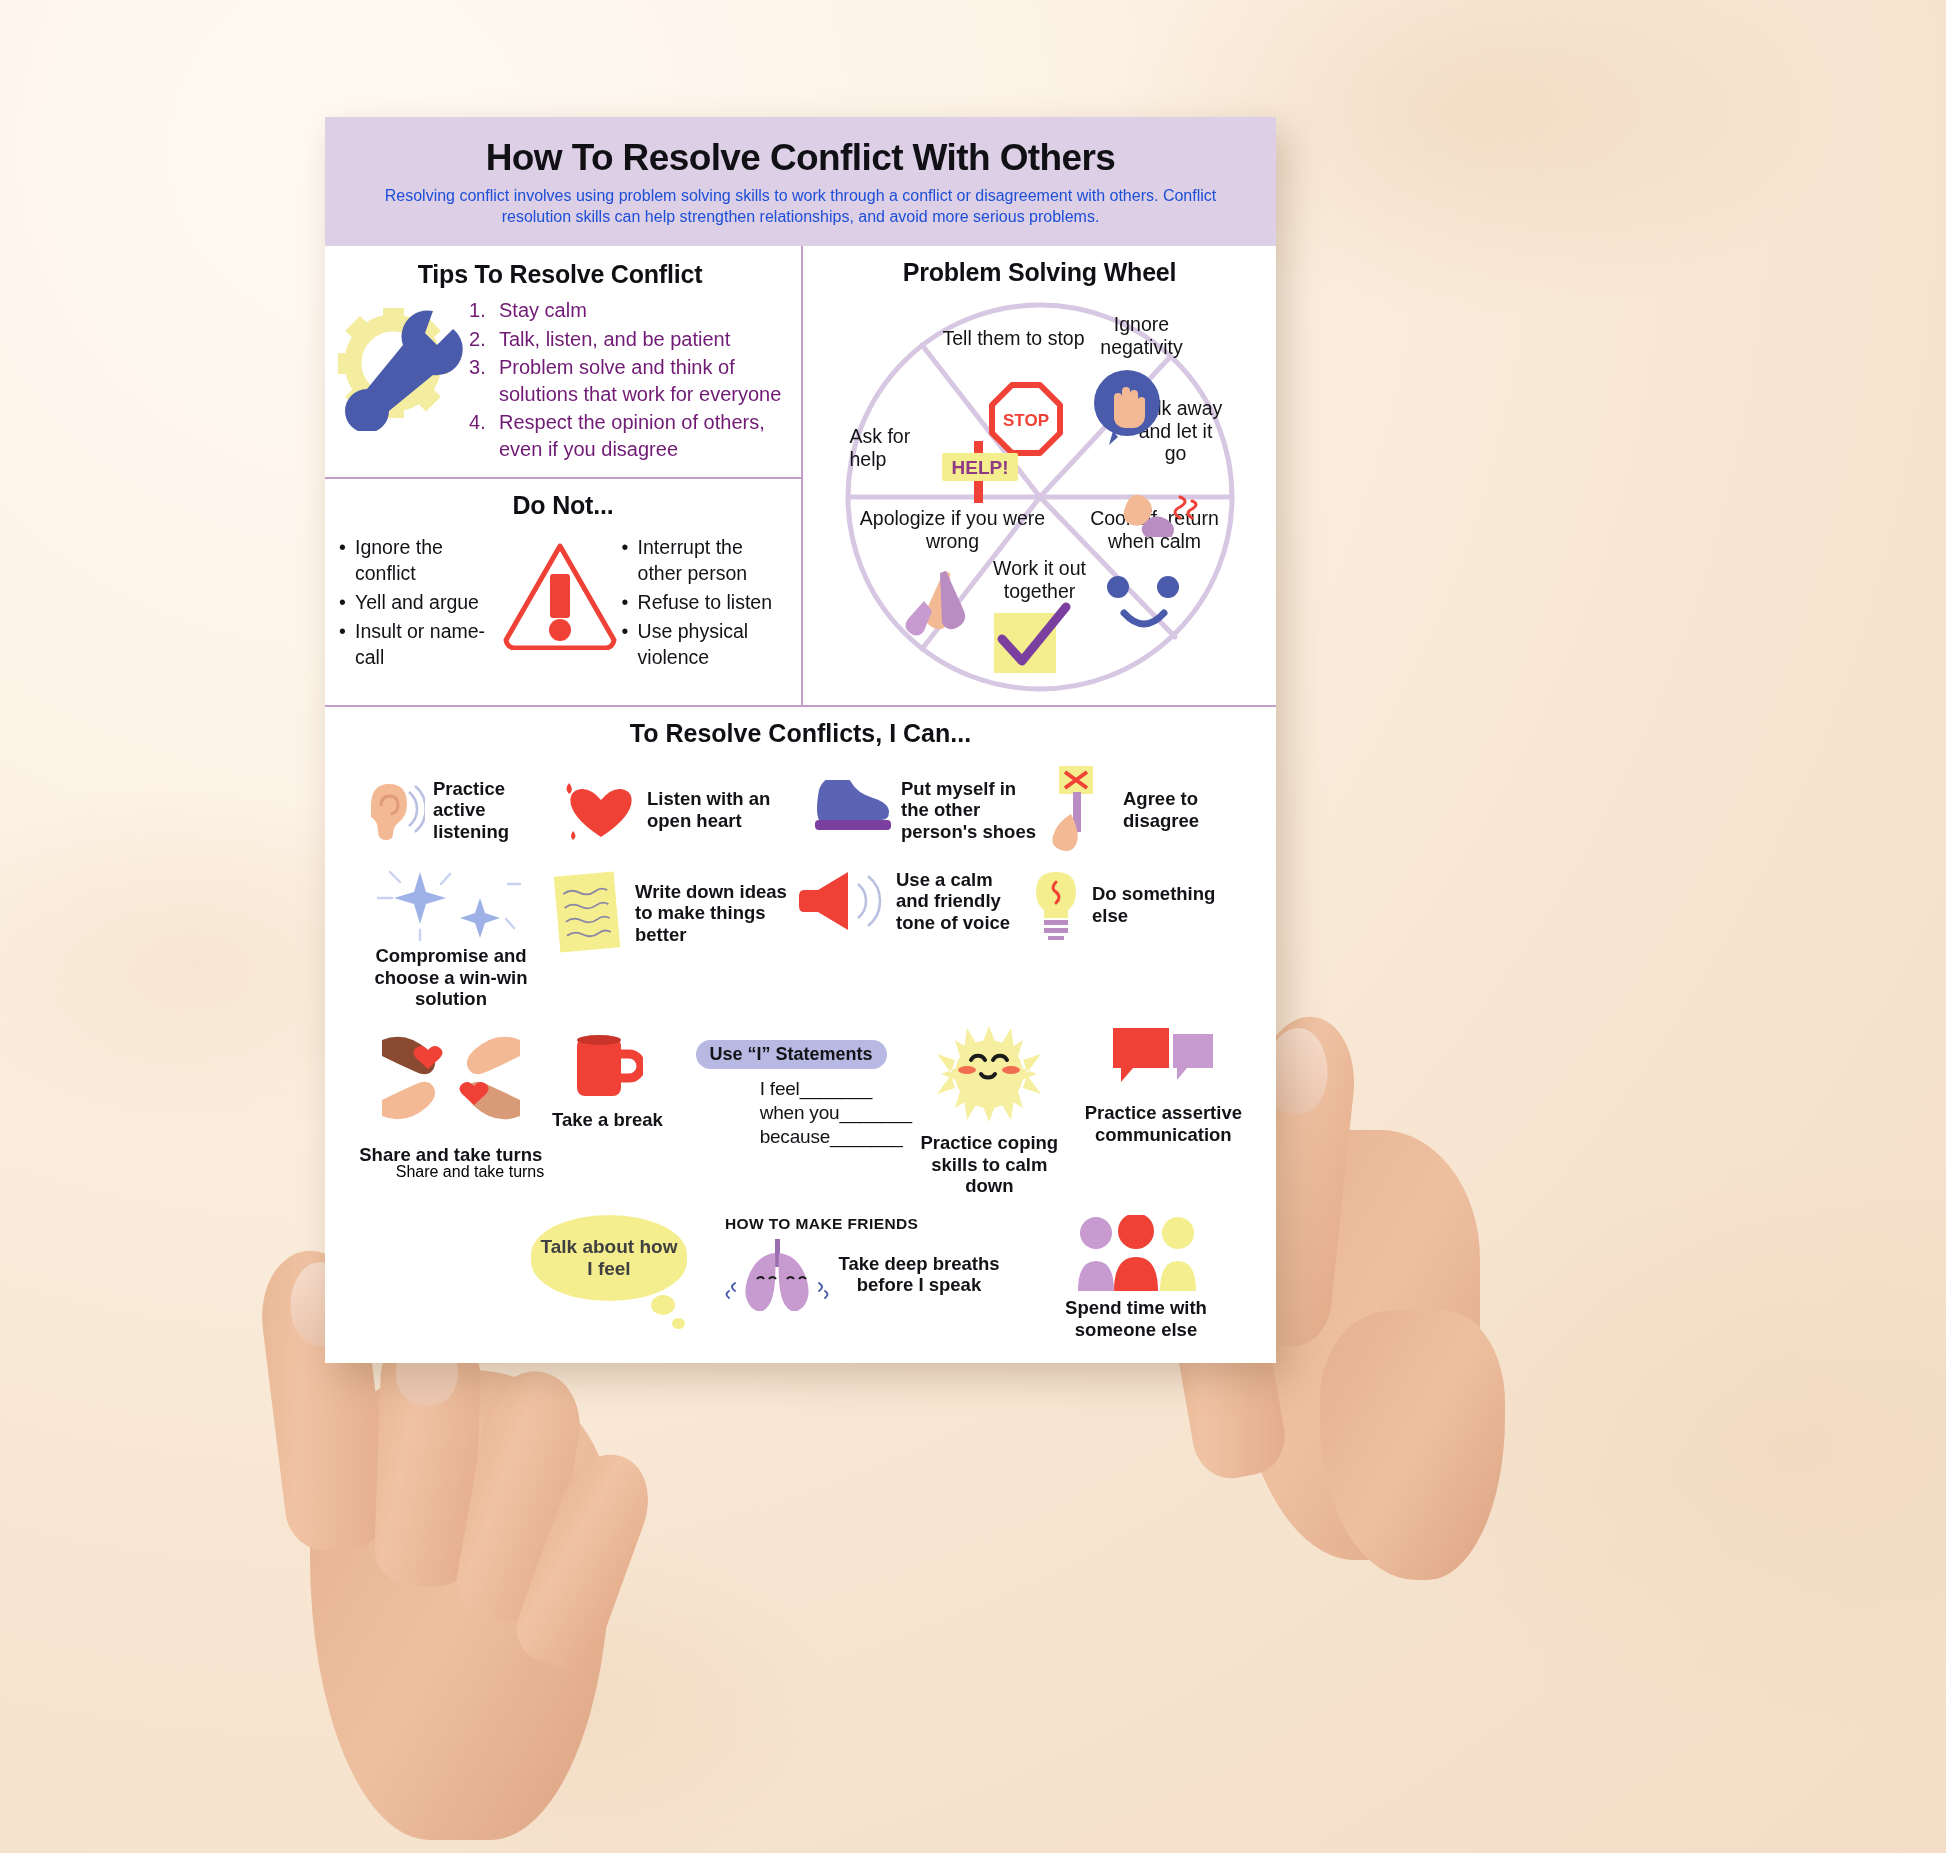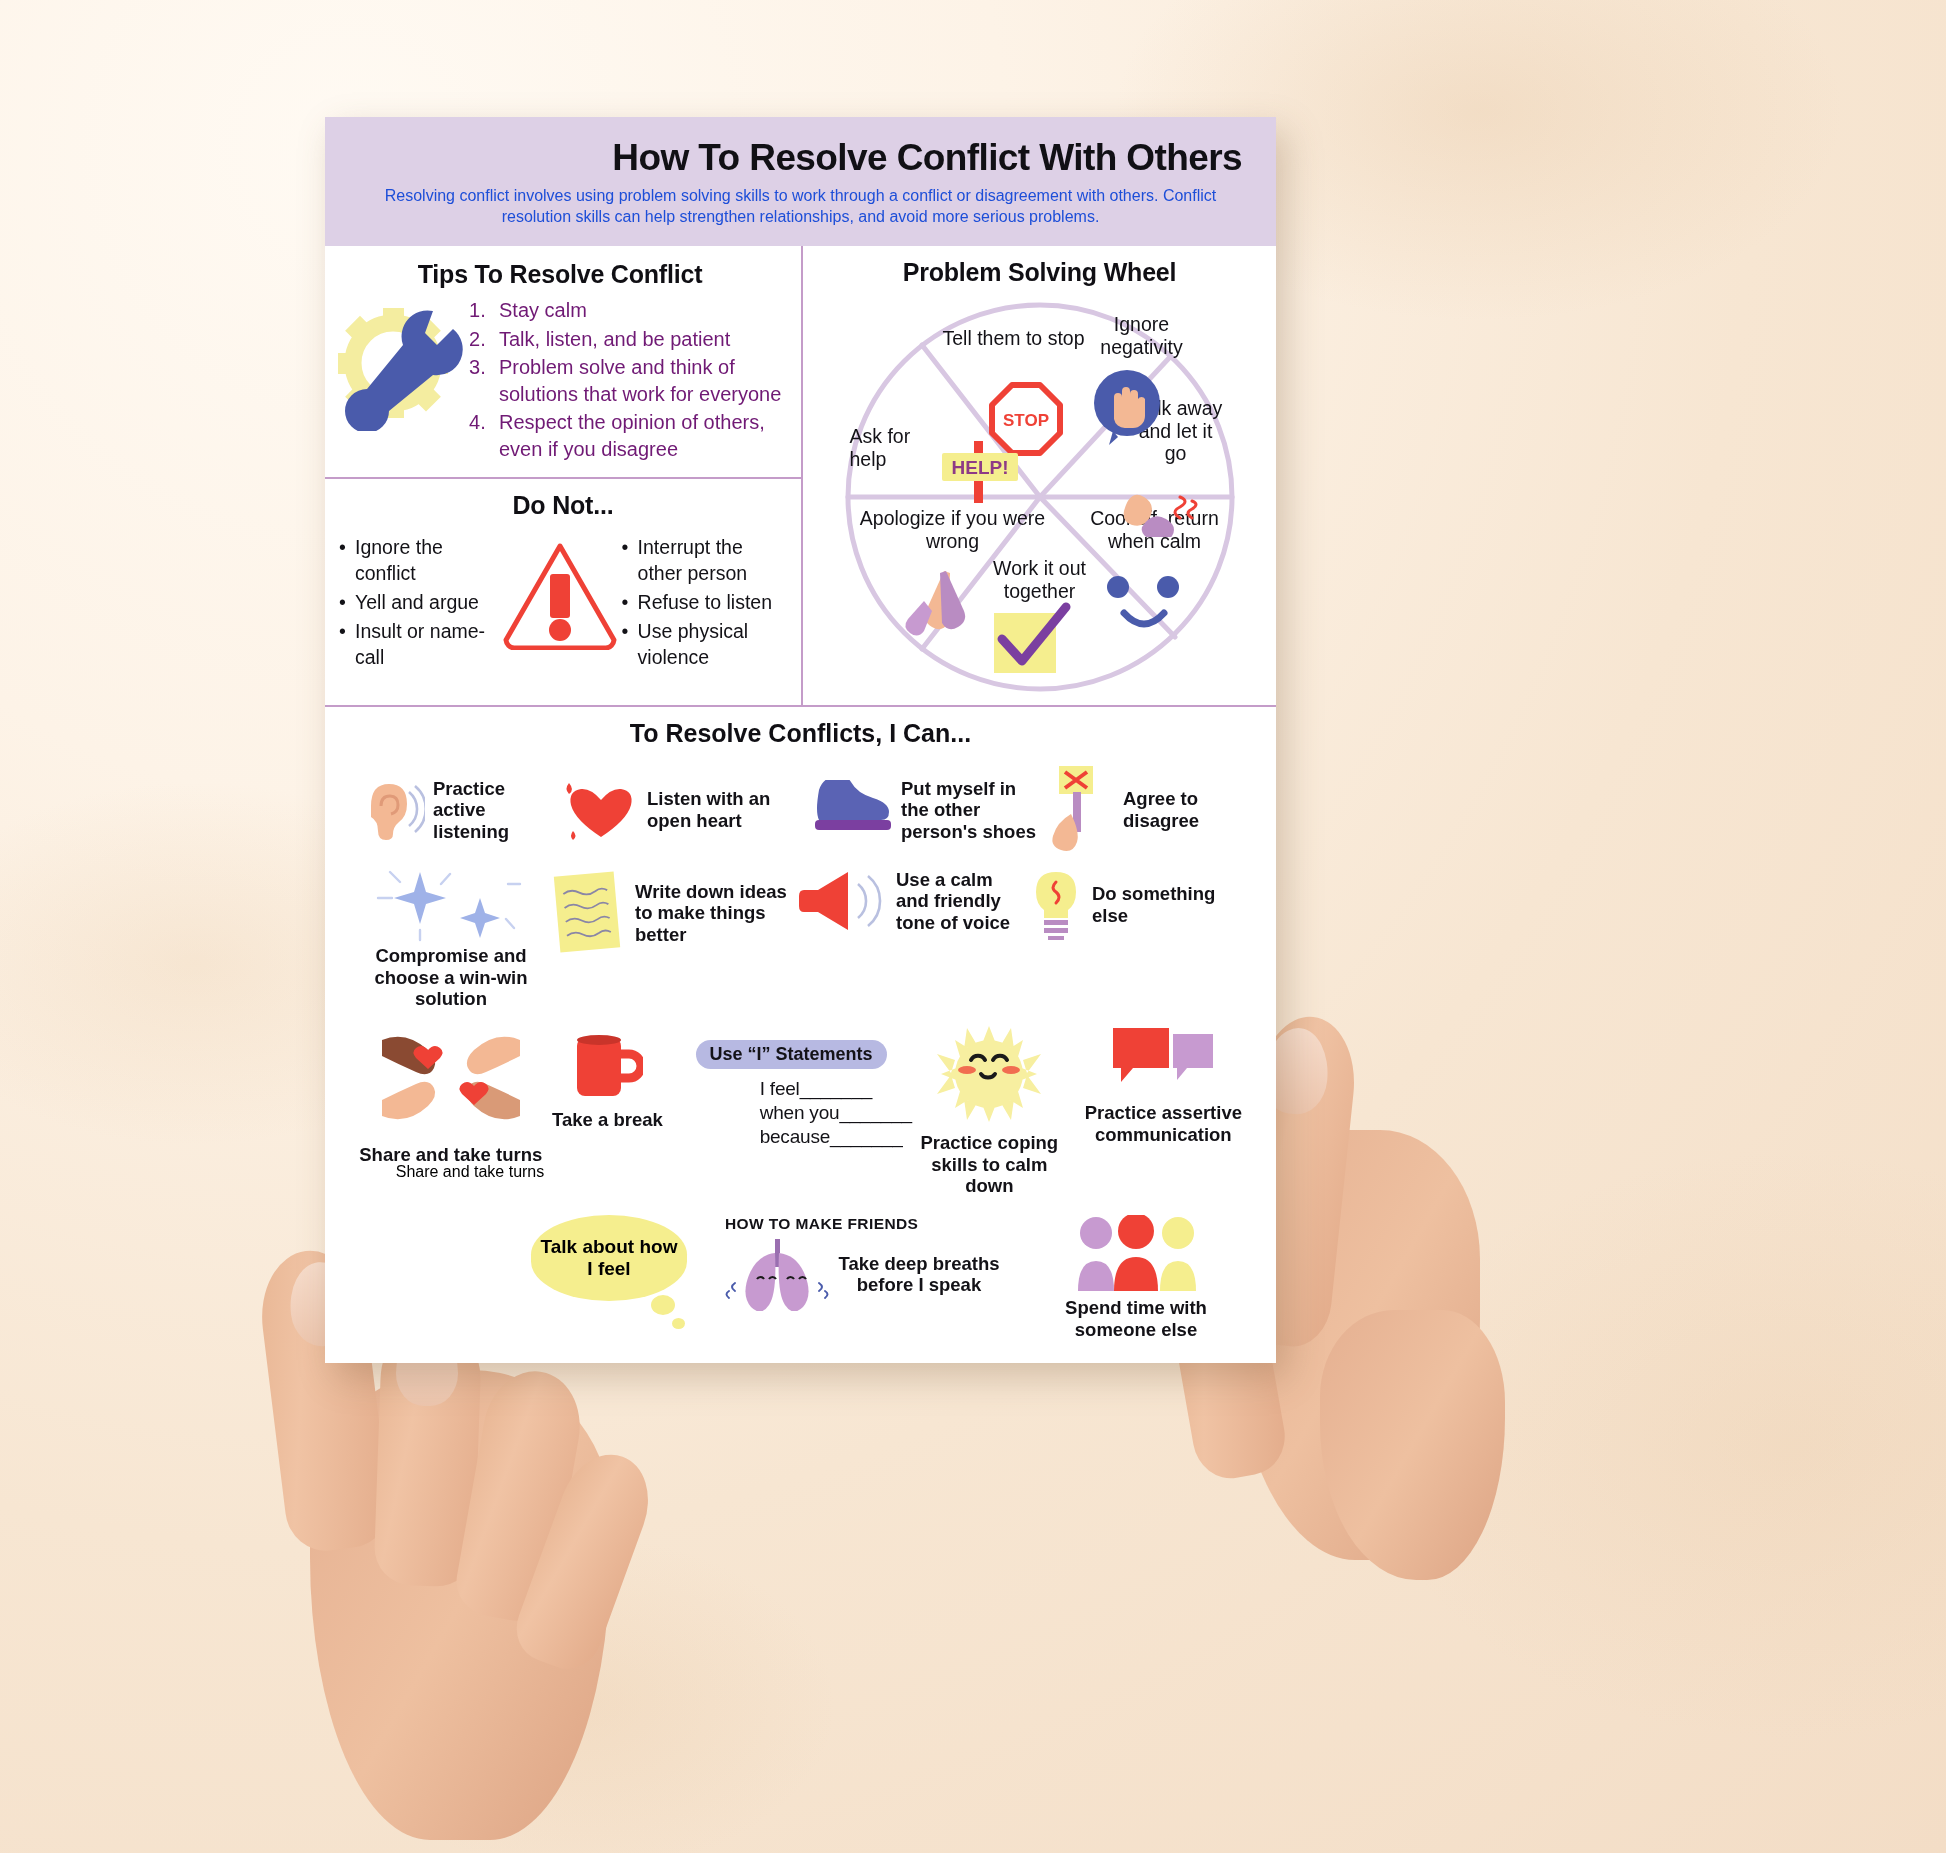--- a/index.html
+++ b/index.html
@@ -56,21 +56,21 @@
   }
 
   
   #header {
     background: #ddd0e6;
     padding: 20px 34px 18px;
     text-align: center;
   }
   #poster-title {
     font-size: 37px; font-weight: 800; color: #111015;
-    letter-spacing: -.6px; line-height: 1.12; text-align: right;
+    letter-spacing: -.6px; line-height: 1.12;
   }
   #poster-sub {
     margin-top: 8px;
     font-size: 16px; color: #1d4ed8; line-height: 1.30; font-weight: 400;
   }
 
   
   #mid { display: flex; border-bottom: 2.5px solid #c49cc9; }
   #left-col { width: 478px; border-right: 2.5px solid #c49cc9; }
   #right-col { flex: 1; }
@@ -114,21 +114,21 @@
   .cell { display: flex; align-items: center; }
   .cell .lbl { font-weight: 700; font-size: 18.5px; line-height: 1.17; color: #131217; }
   .cell.stack { flex-direction: column; align-items: center; }
   .cell.stack .lbl { text-align: center; margin-top: 3px; }
 
   .ico { flex: none; display: flex; align-items: center; justify-content: center; }
 
   .bubble {
     background: #f5ee8e; border-radius: 50%/46%;
     display:flex; align-items:center; 
-    font-weight: 700; font-size: 19px; color: #000000; text-align:center;
+    font-weight: 700; font-size: 19px; color: #404040; text-align:center;
   }
   #istate-pill {
     background: #b7b9e2; border-radius: 18px; padding: 4px 14px;
     font-weight: 700; font-size: 18px; color:#131217; display:inline-block;
   }
   .istate-line { font-size: 19px; color:#131217; line-height:1.26; letter-spacing:-.2px; }
   #friends-title { font-weight: 800; font-size: 15.5px; letter-spacing:.4px; color:#131217; }
 </style>
 </head>
 <body>

